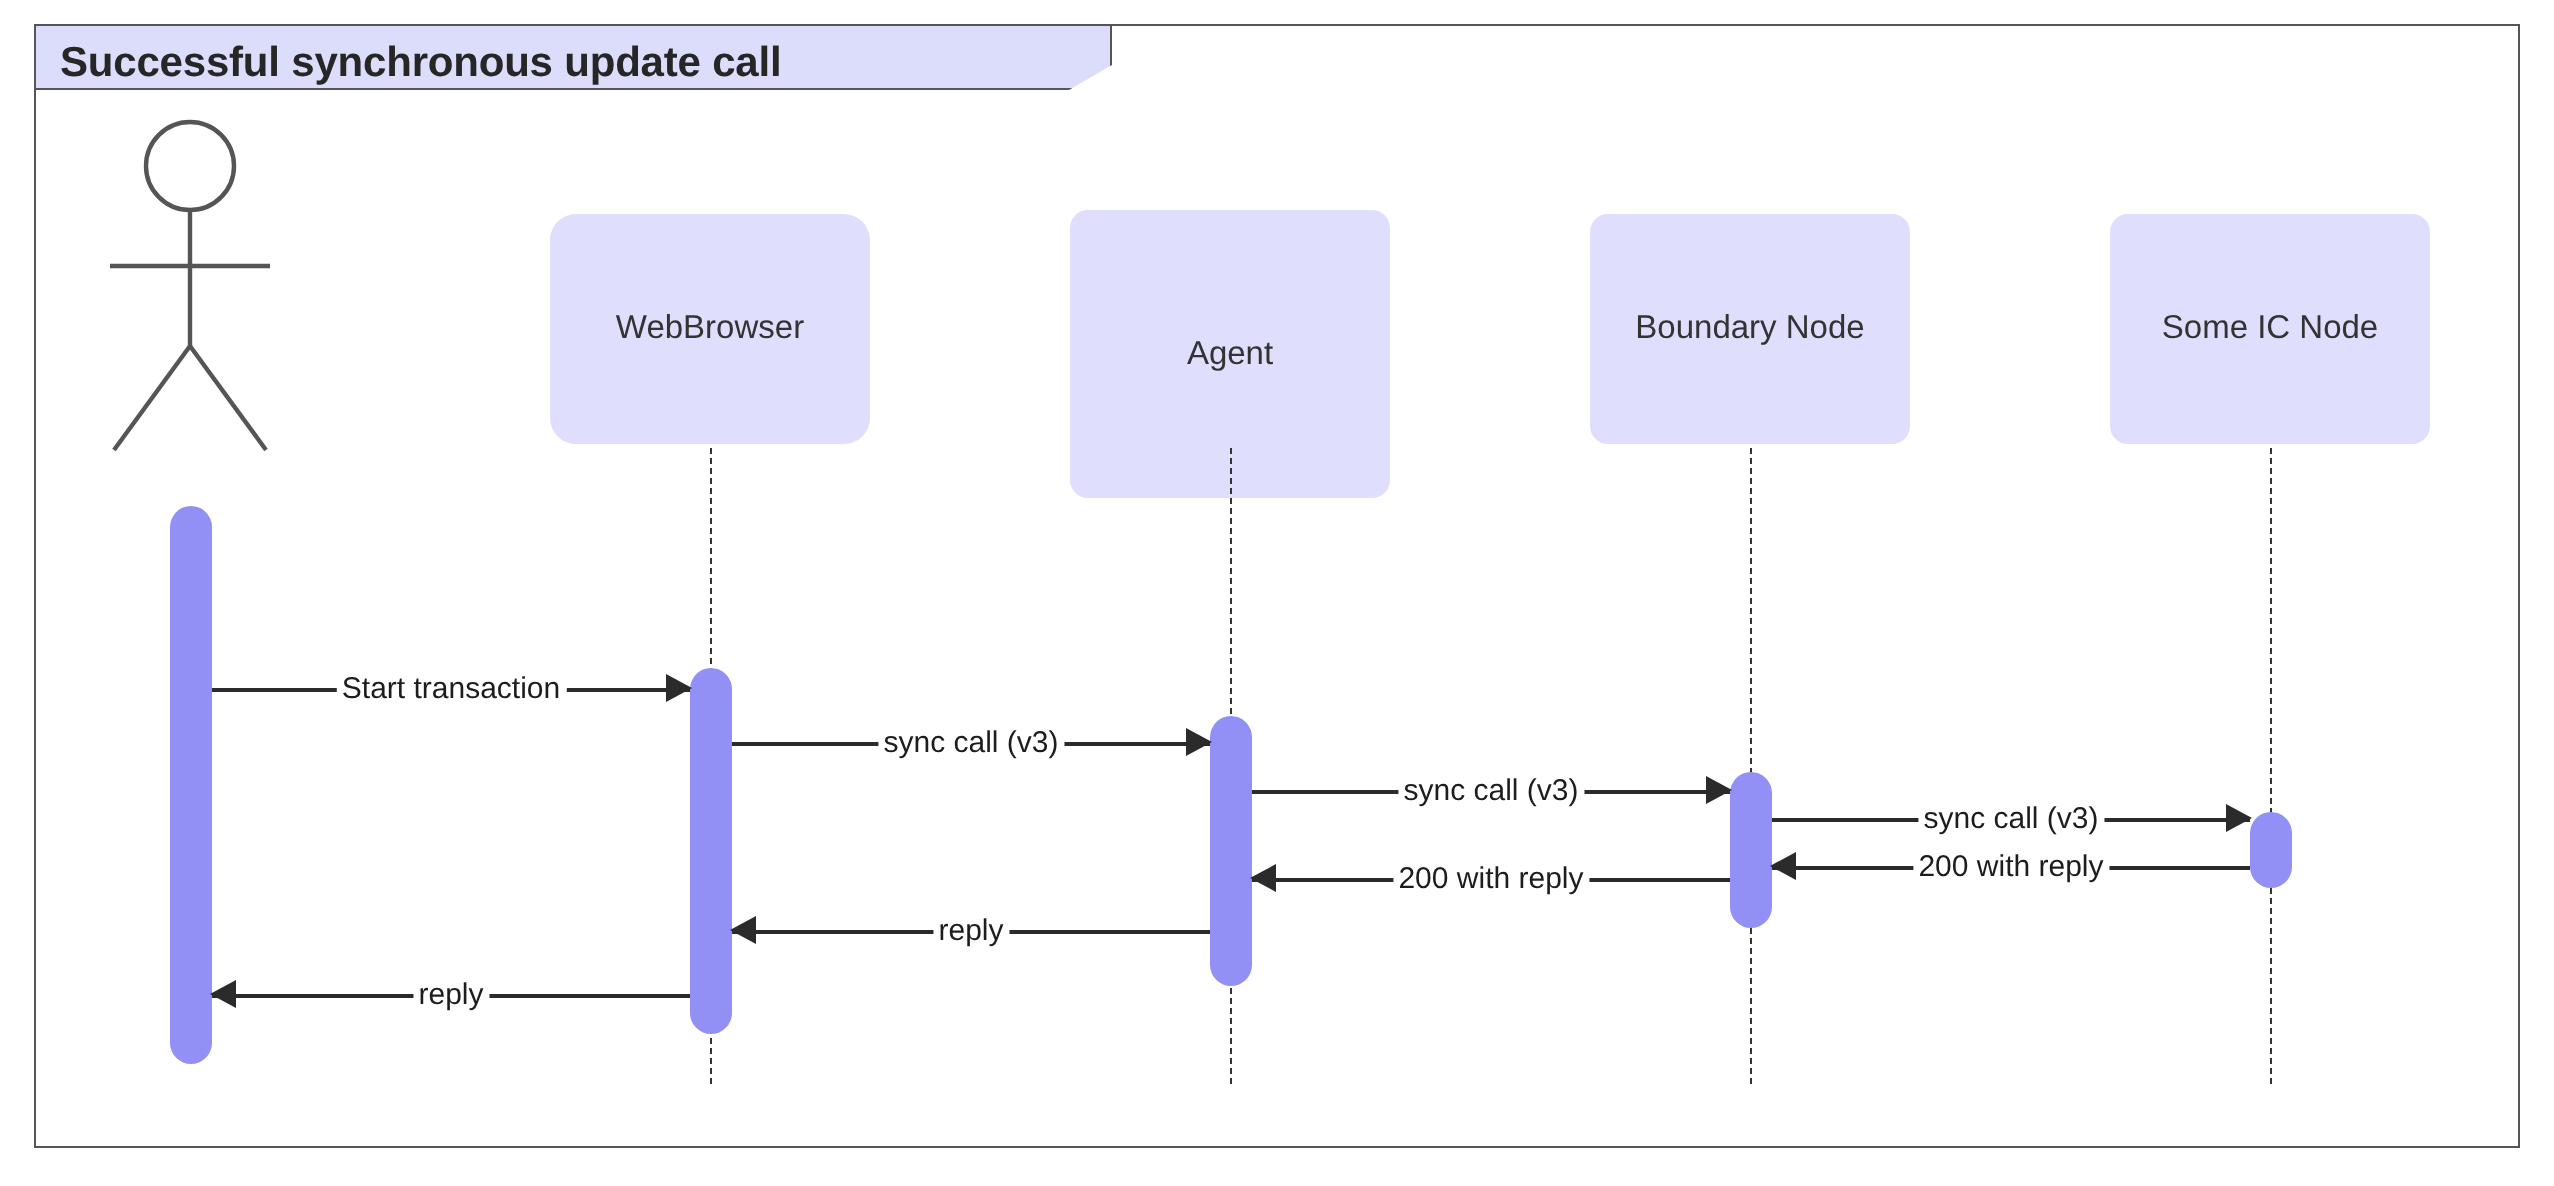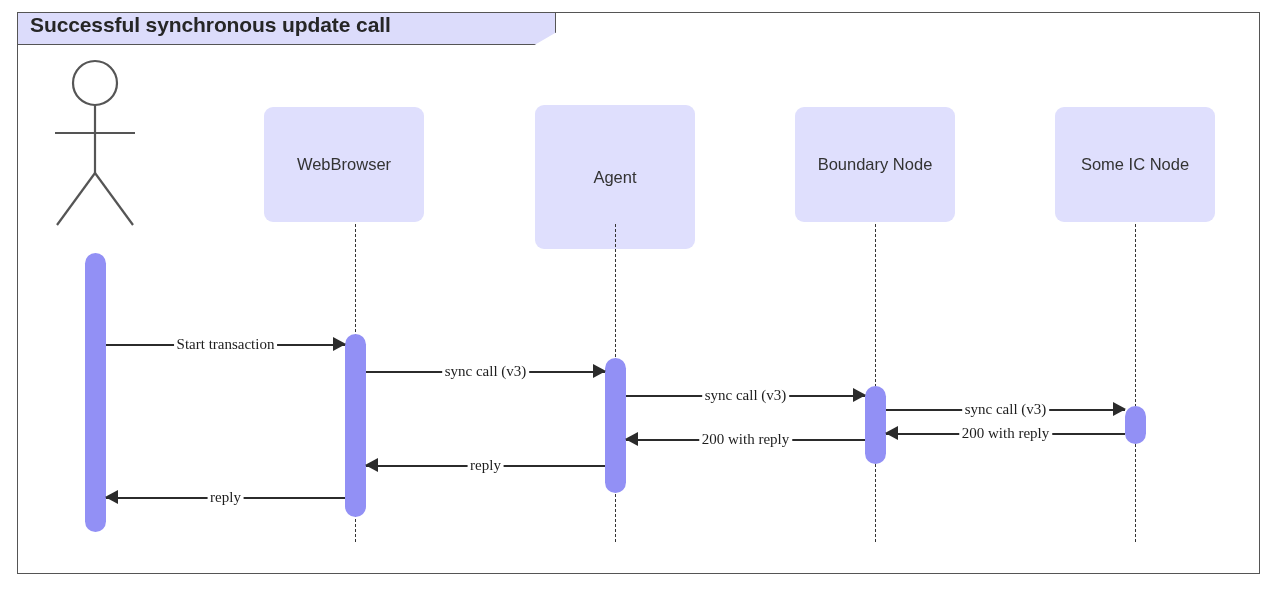--- a/index.html
+++ b/index.html
@@ -34,21 +34,21 @@
     left: 17px;
     top: 12px;
     width: 539px;
     height: 33px;
     background: #dcdcfb;
     border: 1.6px solid #555555;
     box-sizing: border-box;
     -webkit-clip-path: polygon(0 0, 100% 0, 100% 62%, 96% 100%, 0 100%);
     clip-path: polygon(0 0, 100% 0, 100% 62%, 96% 100%, 0 100%);
     display: flex;
-    align-items: flex-start;
+    align-items: flex-end;
   }
   .frame-title span {
     font-size: 21px;
     font-weight: bold;
     color: #262626;
     padding-left: 12px;
     letter-spacing: -0.1px;
     white-space: nowrap;
   }
 
@@ -109,21 +109,20 @@
     position: absolute;
     top: 0px;
     left: 50%;
     transform: translateX(-50%);
     background: #ffffff;
     padding: 0 3px;
     font-size: 15px;
     color: #1d1d1d;
     line-height: 19px;
     white-space: nowrap;
-    font-family: Liberation Serif, serif;
   }
   .msg .head {
     position: absolute;
     top: 2px;
     width: 0;
     height: 0;
     border-top: 7px solid transparent;
     border-bottom: 7px solid transparent;
   }
   .msg.right .head {
@@ -149,21 +148,21 @@
   <div class="actor">
     <svg width="86" height="170" viewBox="0 0 86 170">
       <circle cx="43" cy="25" r="22" fill="none" stroke="#555555" stroke-width="2.2"></circle>
       <line x1="43" y1="47" x2="43" y2="115" stroke="#555555" stroke-width="2.2"></line>
       <line x1="3" y1="75" x2="83" y2="75" stroke="#555555" stroke-width="2.2"></line>
       <line x1="43" y1="115" x2="5" y2="167" stroke="#555555" stroke-width="2.2"></line>
       <line x1="43" y1="115" x2="81" y2="167" stroke="#555555" stroke-width="2.2"></line>
     </svg>
   </div>
 
-  <div class="participant" style="left:264px; top:107px; width:160px; height:115px;">
+  <div class="participant" style="left:275px; top:107px; width:160px; height:115px;border-radius:13px;">
     <span>WebBrowser</span>
   </div>
   <div class="participant" style="left:535px; top:105px; width:160px; height:144px;">
     <span>Agent</span>
   </div>
   <div class="participant" style="left:1055px; top:107px; width:160px; height:115px;">
     <span>Some IC Node</span>
   </div>
   <div class="participant" style="left:795px; top:107px; width:160px; height:115px;">
     <span>Boundary Node</span>

